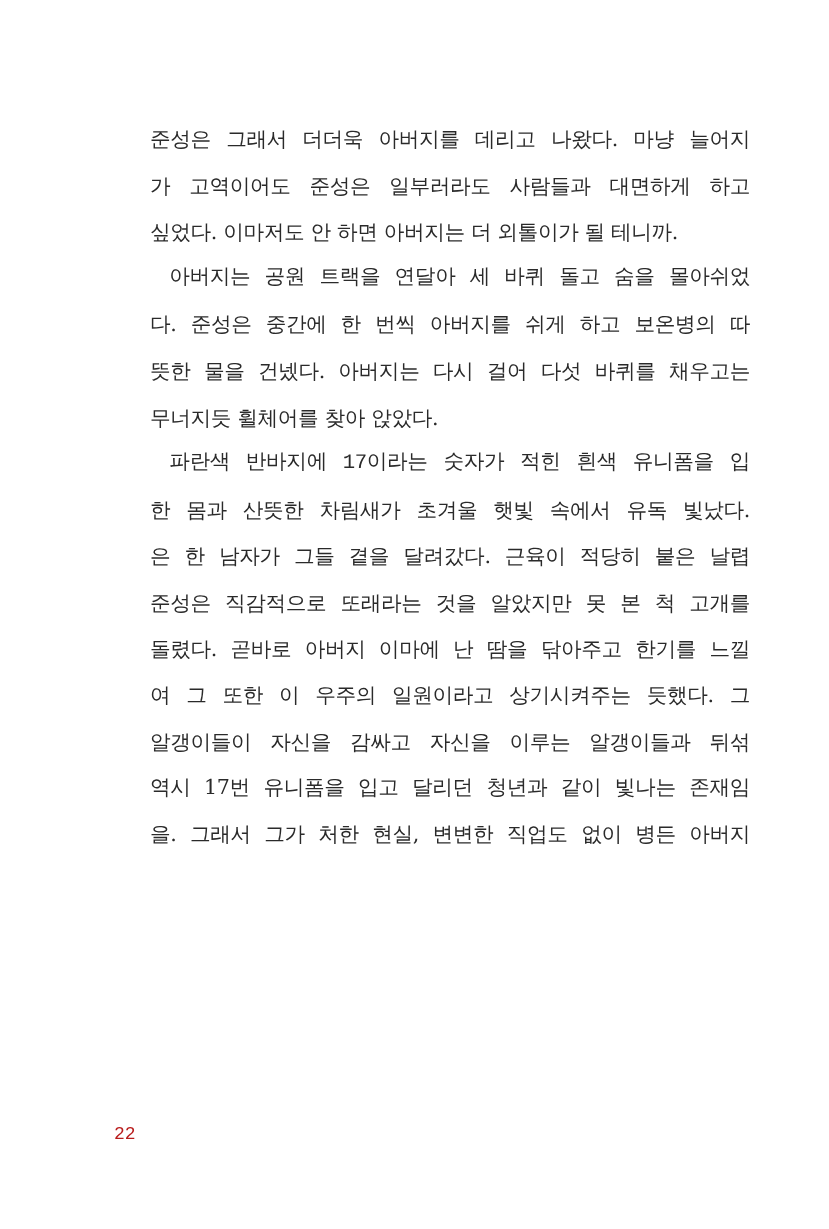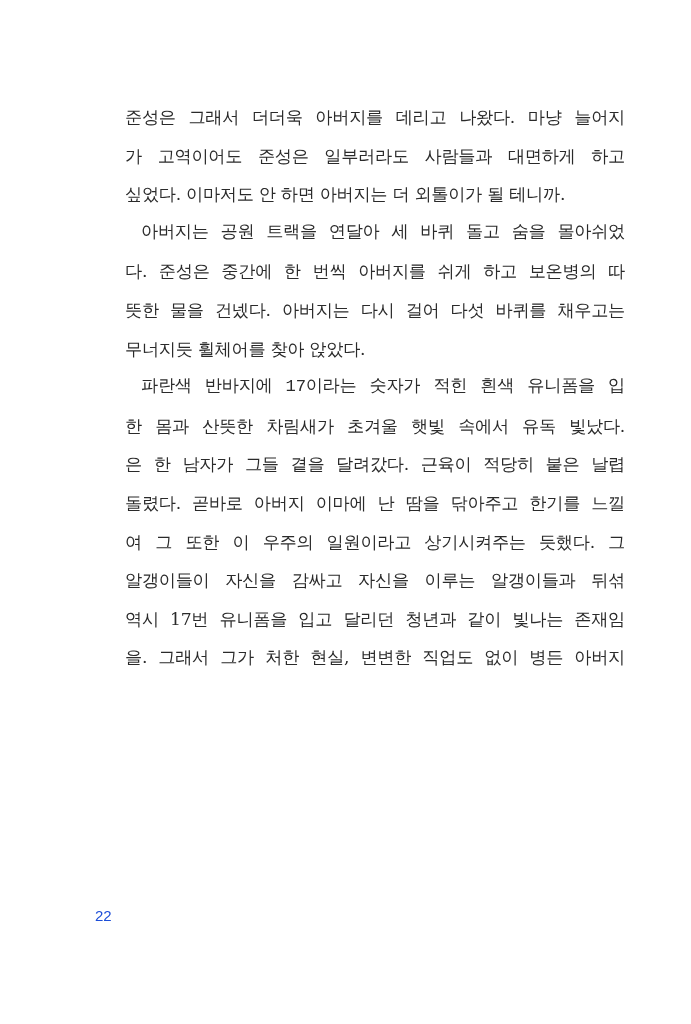--- a/index.html
+++ b/index.html
@@ -42,24 +42,24 @@
     .line.last {
       text-align-last: left;
     }
     .line.indent {
       padding-left: 16px;
       font-family: Liberation Mono, monospace;
     }
     .page-number {
       position: absolute;
       left: 95px;
-      top: 907px;
+      top: 937px;
       font-size: 15px;
-      color: #1d4ed8;
-      font-family: Liberation Sans, sans-serif;
+      color: #b91c1c;
+      font-family: Liberation Mono, monospace;
     }
   </style>
 </head>
 <body>
 
 <div class="page">
   <div class="text-block">
 
     <div>
       <span class="line">준성은 그래서 더더욱 아버지를 데리고 나왔다. 마냥 늘어지</span>
@@ -71,20 +71,21 @@
       <span class="line indent">아버지는 공원 트랙을 연달아 세 바퀴 돌고 숨을 몰아쉬었</span>
       <span class="line">다. 준성은 중간에 한 번씩 아버지를 쉬게 하고 보온병의 따</span>
       <span class="line">뜻한 물을 건넸다. 아버지는 다시 걸어 다섯 바퀴를 채우고는</span>
       <span class="line last">무너지듯 휠체어를 찾아 앉았다.</span>
     </div>
 
     <div>
       <span class="line indent">파란색 반바지에 17이라는 숫자가 적힌 흰색 유니폼을 입</span>
       <span class="line">한 몸과 산뜻한 차림새가 초겨울 햇빛 속에서 유독 빛났다.</span>
       <span class="line">은 한 남자가 그들 곁을 달려갔다. 근육이 적당히 붙은 날렵</span>
+      <span class="line">준성은 직감적으로 또래라는 것을 알았지만 못 본 척 고개를</span>
       <span class="line">돌렸다. 곧바로 아버지 이마에 난 땀을 닦아주고 한기를 느낄</span>
     </div>
 
     <div>
       <span class="line">여 그 또한 이 우주의 일원이라고 상기시켜주는 듯했다. 그</span>
       <span class="line">알갱이들이 자신을 감싸고 자신을 이루는 알갱이들과 뒤섞</span>
       <span class="line">역시 17번 유니폼을 입고 달리던 청년과 같이 빛나는 존재임</span>
       <span class="line">을. 그래서 그가 처한 현실, 변변한 직업도 없이 병든 아버지</span>
     </div>
 

